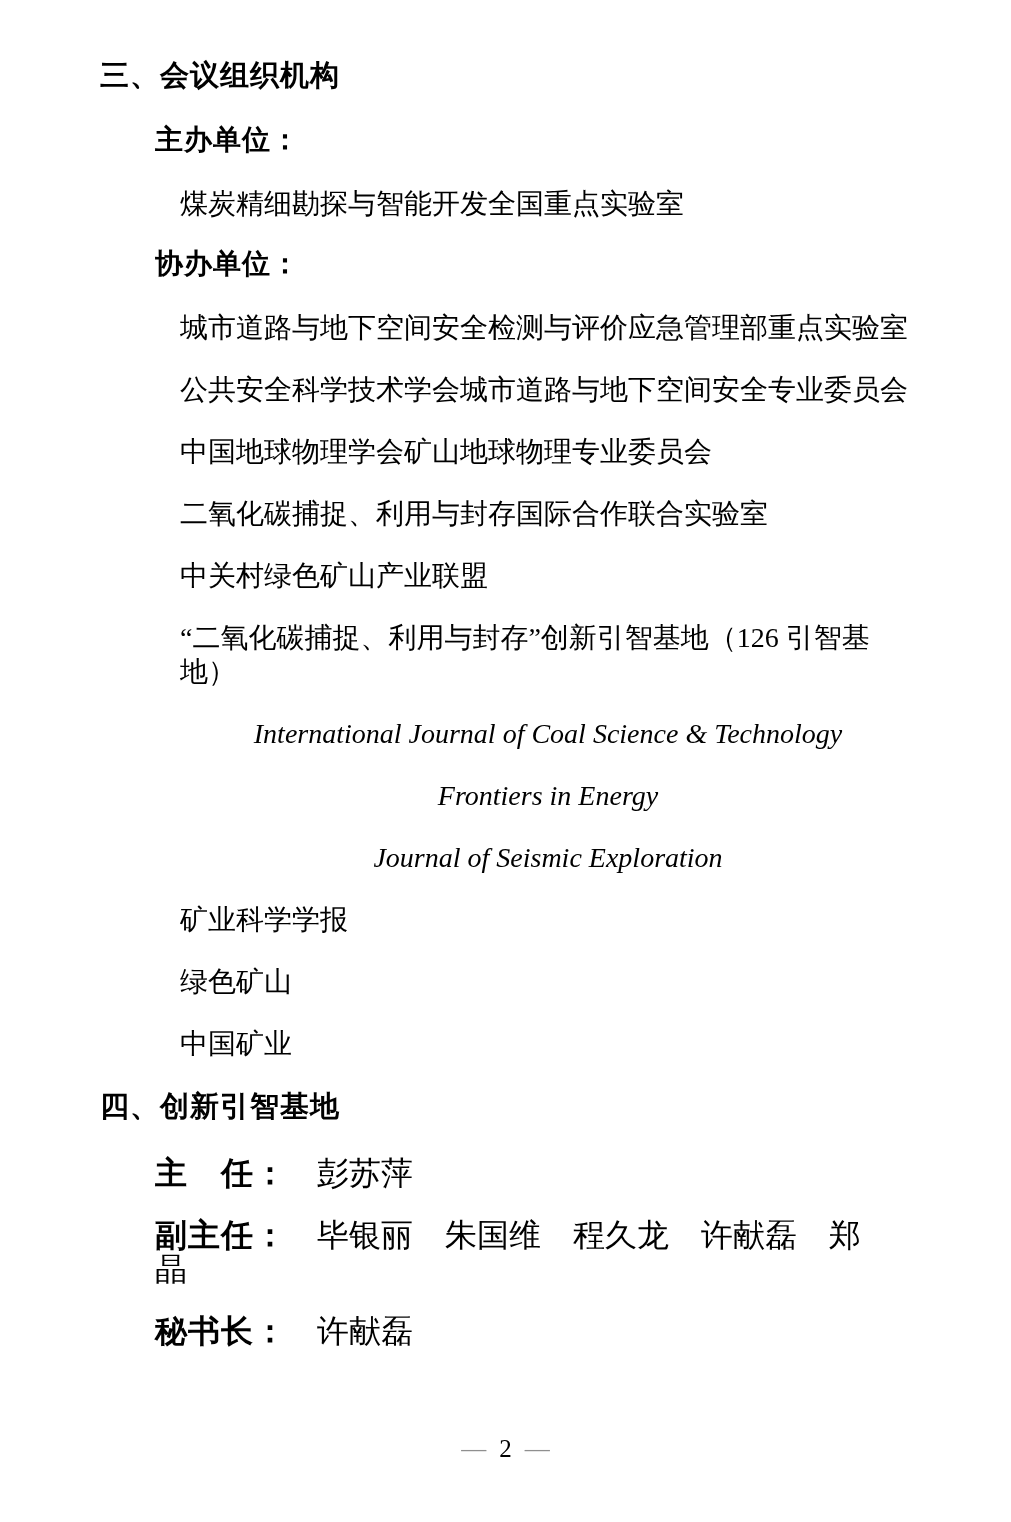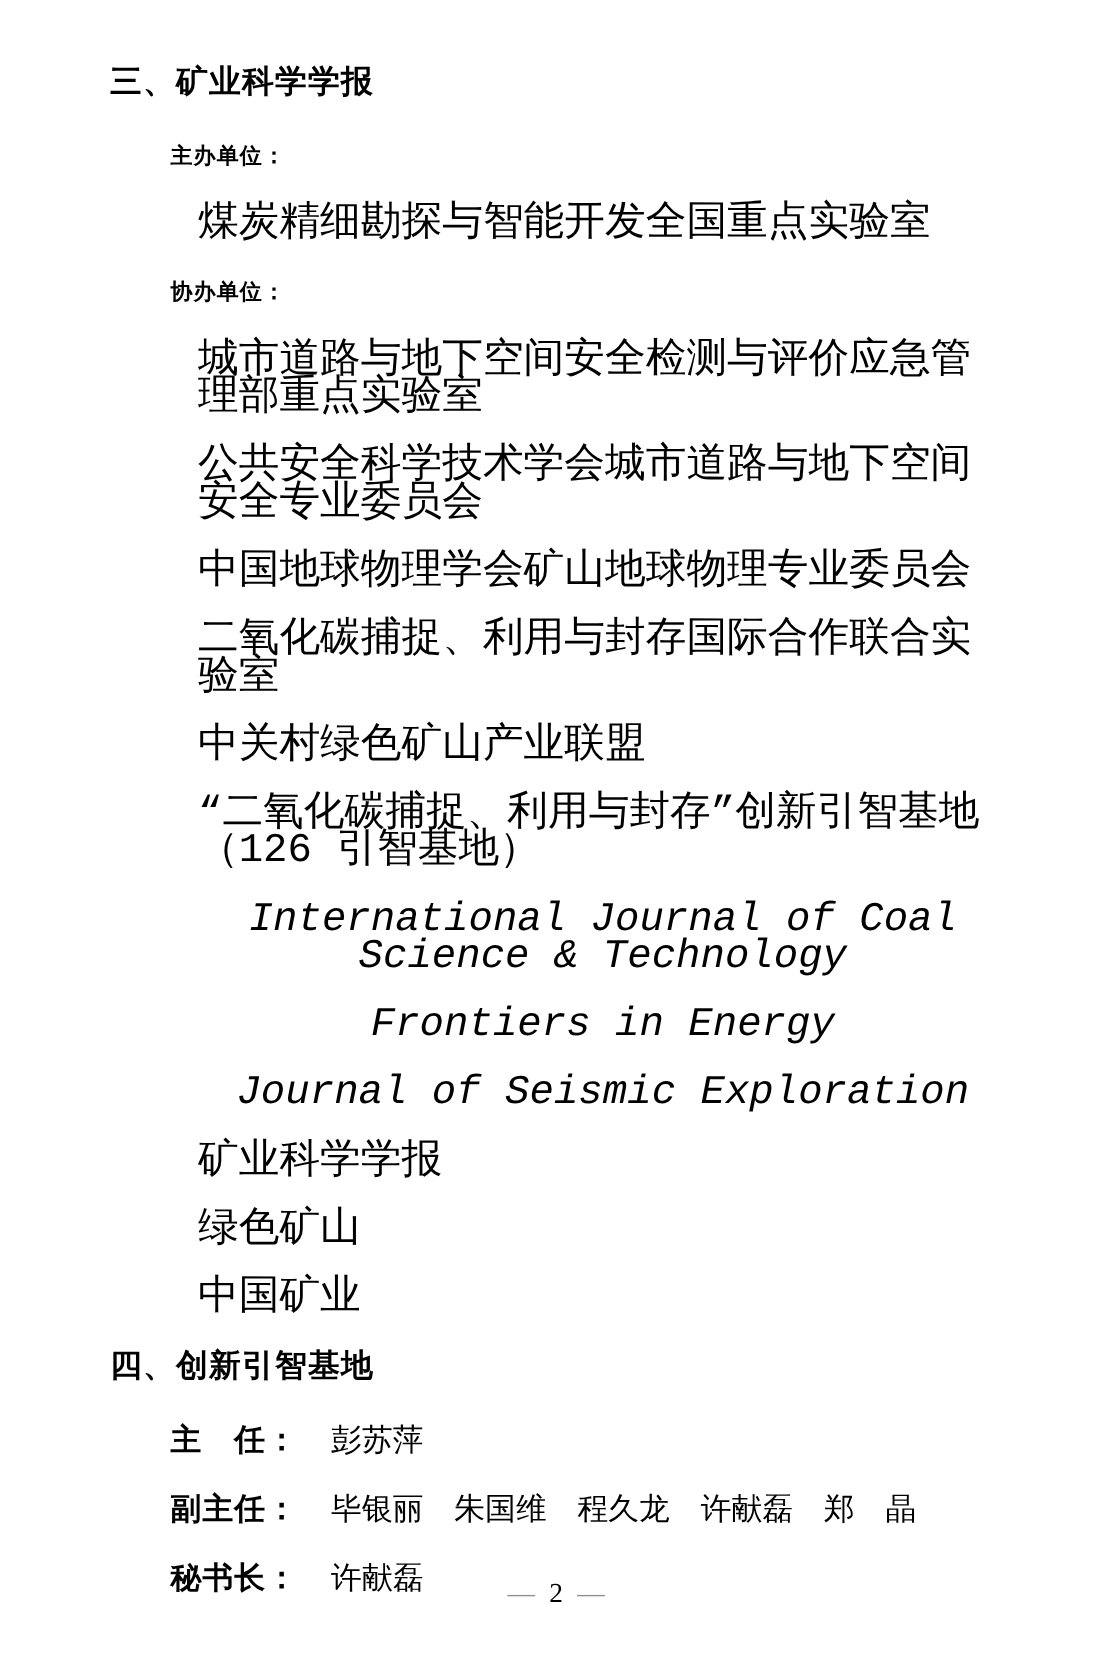--- a/index.html
+++ b/index.html
@@ -23,43 +23,43 @@
   .h1 {
     font-family: "Liberation Sans", sans-serif;
     font-weight: 700;
     font-size: 29px;
     line-height: 34px;
     margin: 0 0 33px 0;
     letter-spacing: 1px;
   }
   
   .h2 {
-    font-family: Liberation Serif, serif;
+    font-family: Liberation Mono, monospace;
     font-weight: 700;
-    font-size: 20px;
+    font-size: 28px;
     line-height: 34px;
     margin: 0 0 28px 0;
     padding-left: 55px;
     letter-spacing: 1px;
   }
   
   .item {
-    font-family: Liberation Mono, monospace;
-    font-size: 37px;
+    font-family: Liberation Serif, serif;
+    font-size: 28px;
     line-height: 34px;
     margin: 0 0 28px 0;
     padding-left: 80px;
   }
   .item.en {
     font-style: italic;
     text-align: center;
   }
   
   .role {
-    font-size: 28px;
+    font-size: 32px;
     line-height: 34px;
     margin: 0 0 28px 0;
     padding-left: 55px;
   }
   .role-label {
     font-family: "Liberation Sans", sans-serif;
     font-weight: 700;
     letter-spacing: 1px;
   }
   .role-value {
@@ -83,21 +83,21 @@
   .footer .page-num {
     color: #000000;
     margin: 0 13px;
   }
 </style>
 </head>
 <body>
 
 <div class="page">
 
-  <h2 class="h1">三、矿业科学学报</h2>
+  <h2 class="h1">三、会议组织机构</h2>
 
   <h3 class="h2">主办单位：</h3>
   <p class="item">煤炭精细勘探与智能开发全国重点实验室</p>
 
   <h3 class="h2">协办单位：</h3>
   <p class="item">城市道路与地下空间安全检测与评价应急管理部重点实验室</p>
   <p class="item">公共安全科学技术学会城市道路与地下空间安全专业委员会</p>
   <p class="item">中国地球物理学会矿山地球物理专业委员会</p>
   <p class="item">二氧化碳捕捉、利用与封存国际合作联合实验室</p>
   <p class="item">中关村绿色矿山产业联盟</p>

